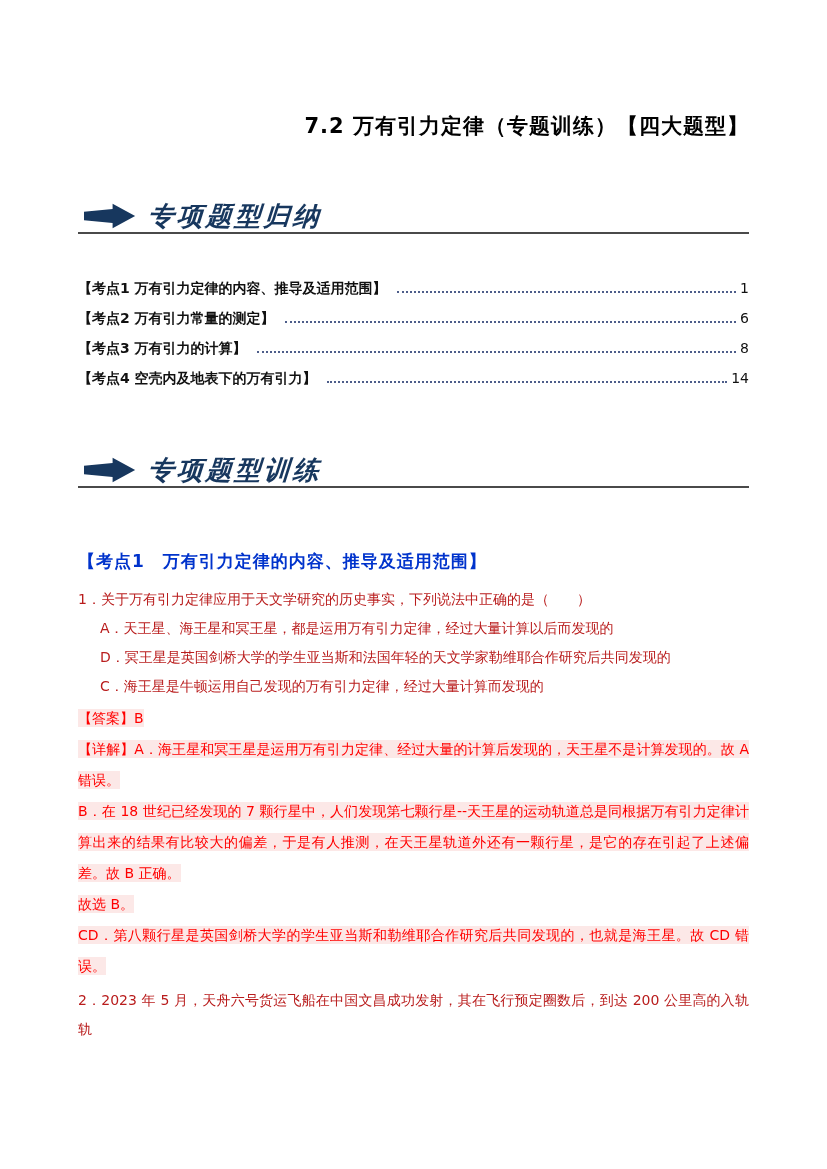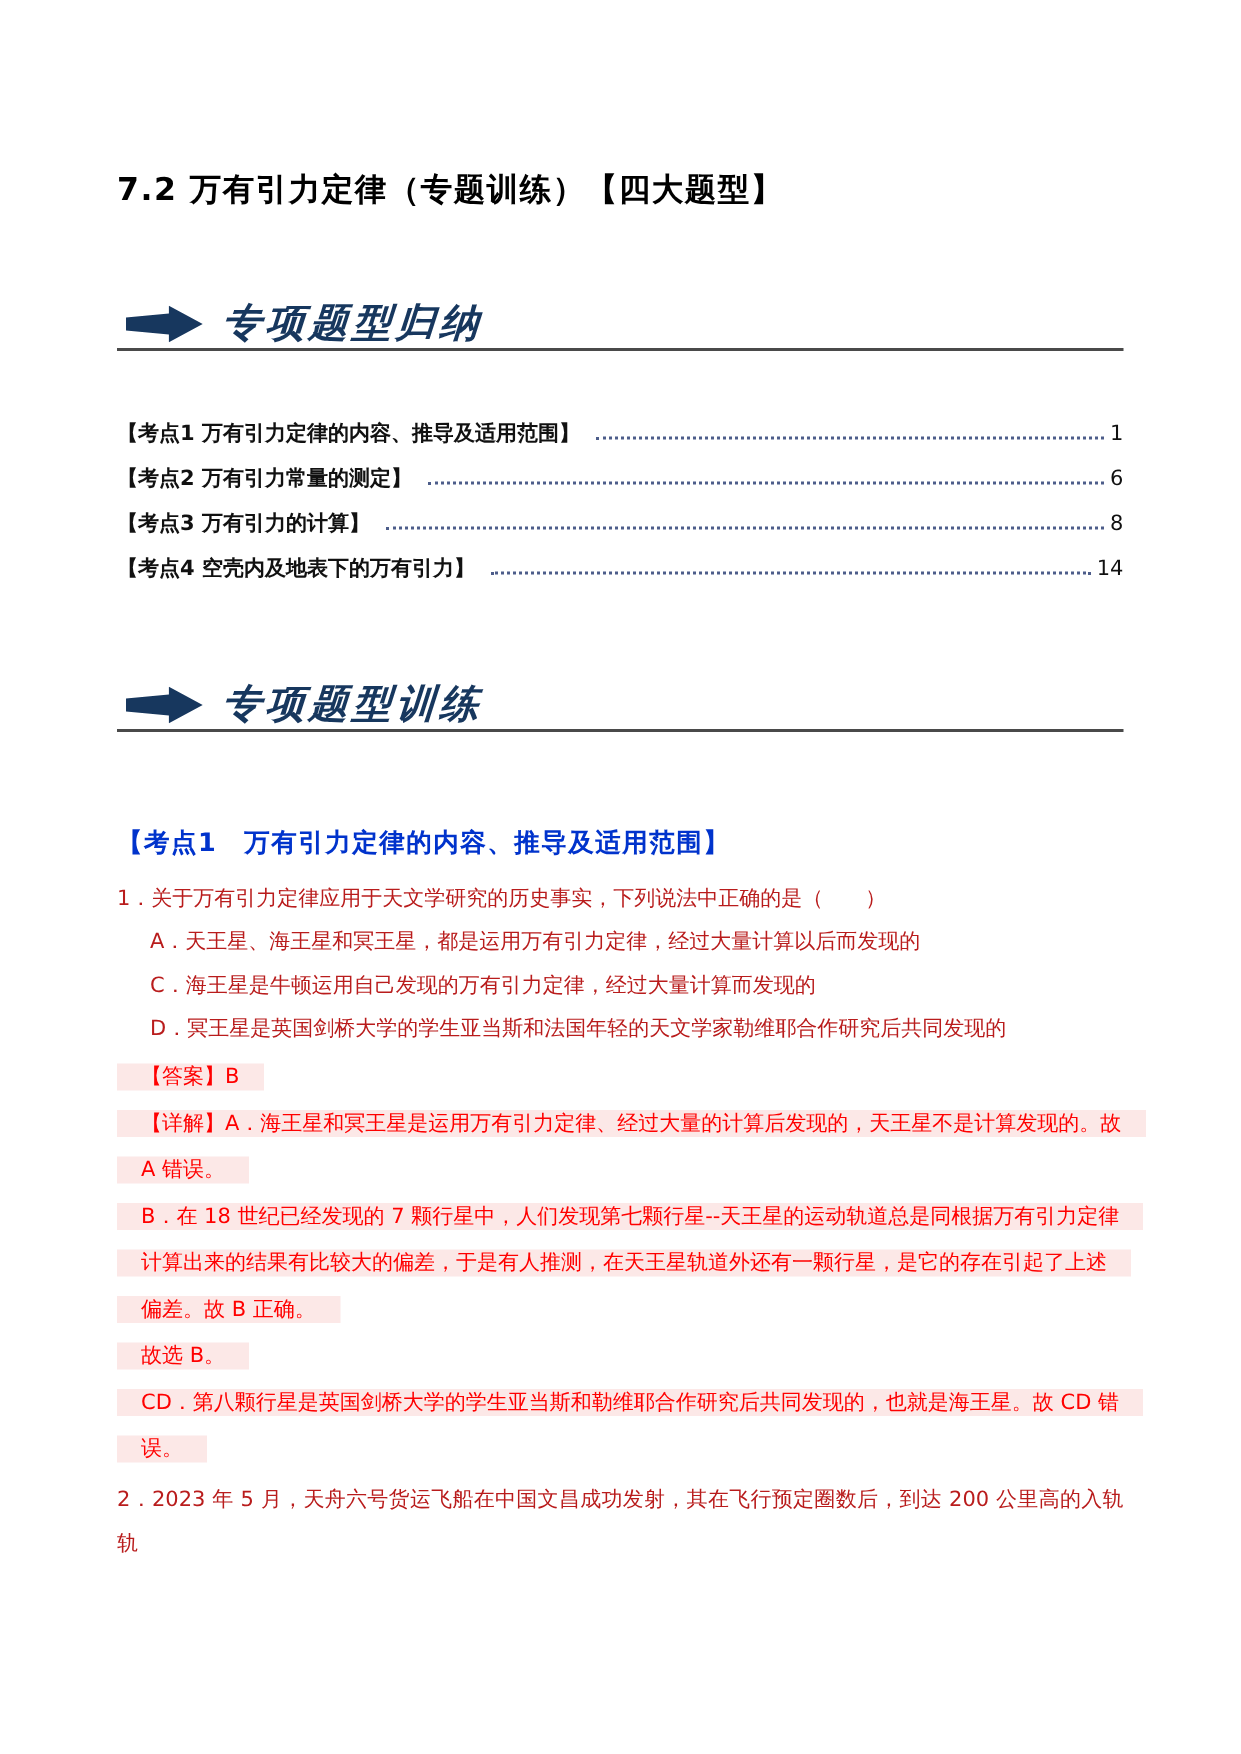--- a/index.html
+++ b/index.html
@@ -12,21 +12,21 @@
     color: #1a1a1a;
     overflow: hidden;
   }
   .page {
     width: 100%;
     height: 100%;
     padding: 0 78px;
   }
   .doc-title {
     margin-top: 112px;
-    text-align: left;
+    text-align: right;
     font-size: 21px;
     font-weight: bold;
     color: #000000;
     letter-spacing: 1px;
   }
   .banner {
     display: flex;
     align-items: flex-end;
     border-bottom: 2px solid #4a4a4a;
     padding-bottom: 3px;
@@ -86,21 +86,21 @@
   .option { margin-left: 22px; }
   .answer-block { margin-top: 2px; }
   .answer-block p {
     font-size: 14px;
     line-height: 31px;
     text-align: justify;
   }
   .hl {
     color: #ff0000;
     background: #fce8e7;
-    padding: 1px 16px;
+    padding: 1px 0;
     box-decoration-break: clone;
     -webkit-box-decoration-break: clone;
   }
   .q2-stem { margin-top: 4px; }
 </style>
 </head>
 <body>
 
 <div class="page">
 
@@ -144,22 +144,22 @@
         <polygon points="0,10 33,7 33,1 59,15 33,29 33,23 0,20" fill="#17375e"></polygon>
       </svg>
     </span>
     <span class="banner-text">专项题型训练</span>
   </div>
 
   <h2 class="kaodian-heading">【考点1　万有引力定律的内容、推导及适用范围】</h2>
 
   <p class="body-line q1-stem">1．关于万有引力定律应用于天文学研究的历史事实，下列说法中正确的是（　　）</p>
   <p class="body-line option">A．天王星、海王星和冥王星，都是运用万有引力定律，经过大量计算以后而发现的</p>
+  <p class="body-line option">D．冥王星是英国剑桥大学的学生亚当斯和法国年轻的天文学家勒维耶合作研究后共同发现的</p>
   <p class="body-line option">C．海王星是牛顿运用自己发现的万有引力定律，经过大量计算而发现的</p>
-  <p class="body-line option">D．冥王星是英国剑桥大学的学生亚当斯和法国年轻的天文学家勒维耶合作研究后共同发现的</p>
 
   <div class="answer-block">
     <p><span class="hl">【答案】B</span></p>
     <p><span class="hl">【详解】A．海王星和冥王星是运用万有引力定律、经过大量的计算后发现的，天王星不是计算发现的。故 A 错误。</span></p>
     <p><span class="hl">B．在 18 世纪已经发现的 7 颗行星中，人们发现第七颗行星--天王星的运动轨道总是同根据万有引力定律计算出来的结果有比较大的偏差，于是有人推测，在天王星轨道外还有一颗行星，是它的存在引起了上述偏差。故 B 正确。</span></p>
     <p><span class="hl">故选 B。</span></p>
     <p><span class="hl">CD．第八颗行星是英国剑桥大学的学生亚当斯和勒维耶合作研究后共同发现的，也就是海王星。故 CD 错误。</span></p>
   </div>
 
   <p class="body-line q2-stem">2．2023 年 5 月，天舟六号货运飞船在中国文昌成功发射，其在飞行预定圈数后，到达 200 公里高的入轨轨</p>

